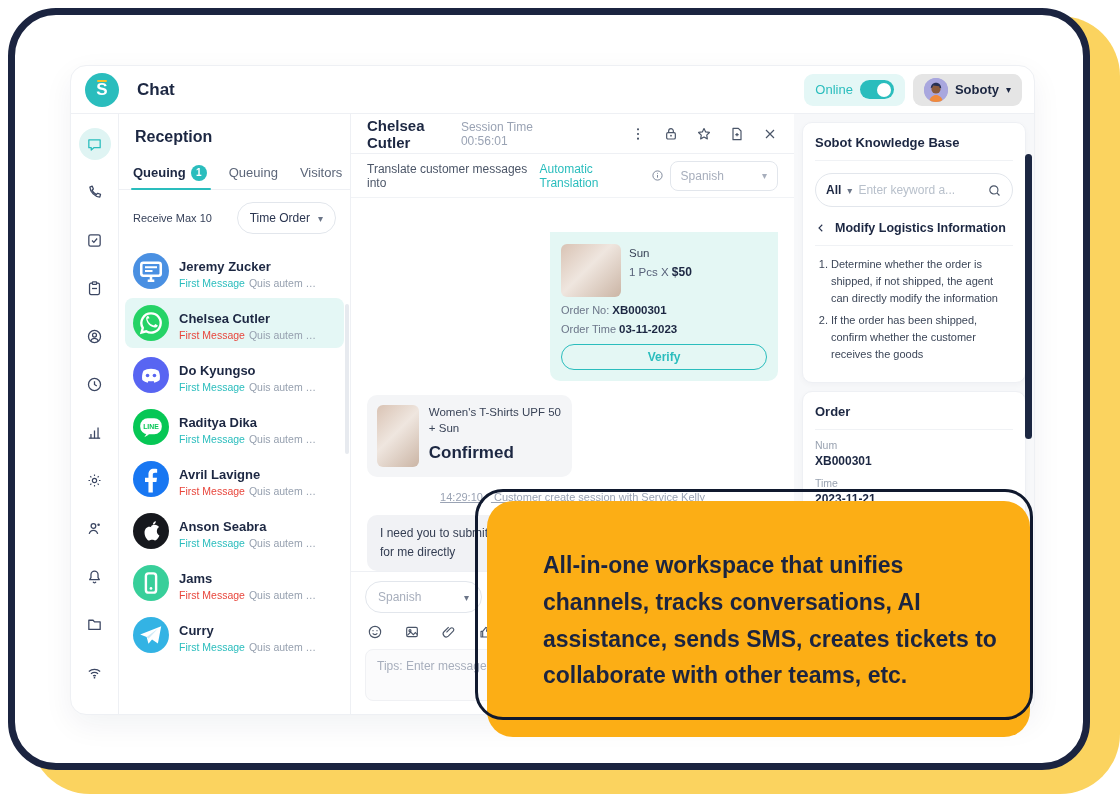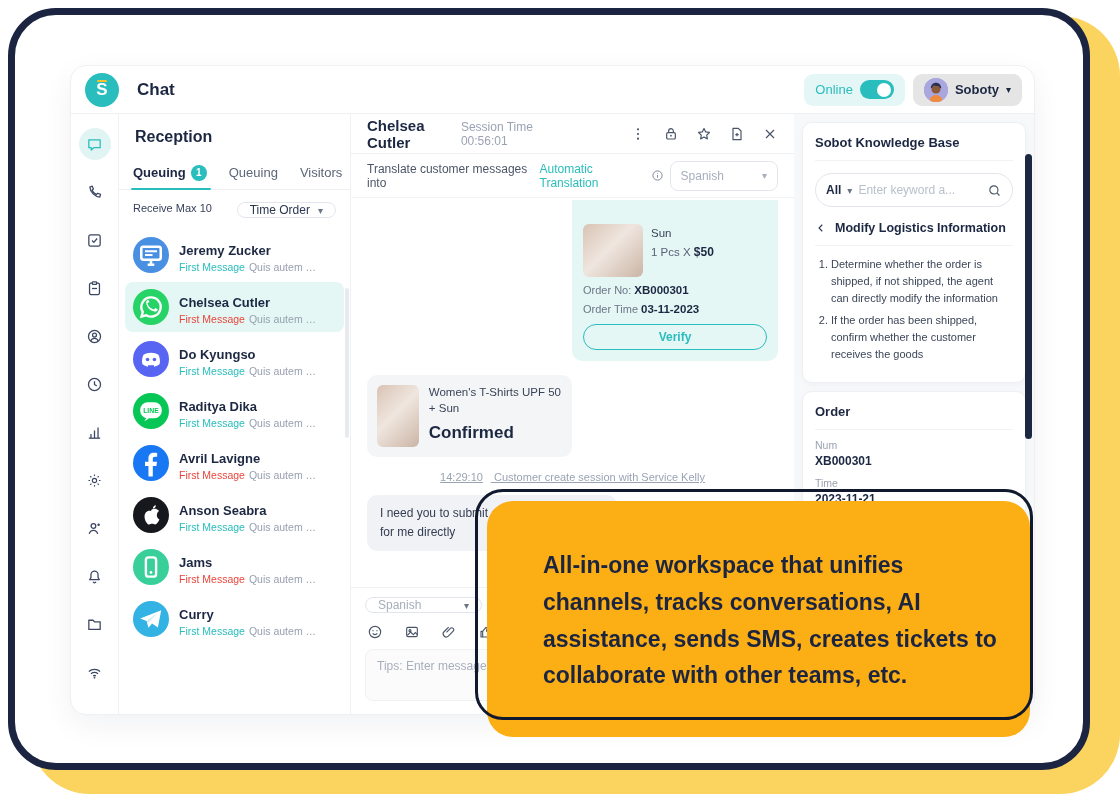--- a/index.html
+++ b/index.html
@@ -52,24 +52,24 @@
     flex:0 0 auto; position:relative; }
   .reception-title { font-size:16px; font-weight:bold; padding:14px 16px 10px; }
   .tabs { display:flex; align-items:center; border-bottom:1px solid #eef0f4; padding:0 14px;
     height:34px; gap:22px; position:relative; }
   .tab { font-size:13px; color:#5c6679; cursor:pointer; display:flex; align-items:center; gap:5px; }
   .tab.active { color:#1c2742; font-weight:bold; }
   .tab .badge { width:16px; height:16px; border-radius:50%; background:#2abdbd; color:#fff;
     font-size:10px; display:flex; align-items:center; justify-content:center; font-weight:bold; }
   .tab-underline { position:absolute; left:12px; bottom:-1px; width:80px; height:2.5px;
     background:#2abdbd; border-radius:2px; }
-  .list-controls { display:flex; justify-content:space-between;
+  .list-controls { display:flex; align-items:center; justify-content:space-between;
     padding:12px 14px 10px; }
   .receive-max { font-size:11px; color:#343f58; }
-  .select { border:1px solid #e2e6ec; border-radius:17px; height:16px; display:flex;
+  .select { border:1px solid #e2e6ec; border-radius:17px; height:32px; display:flex;
     align-items:center; gap:8px; padding:0 12px; font-size:12px; color:#2a3550;
     background:#fff; cursor:pointer; }
   .select .chev { color:#6b7588; }
   .contact-list { flex:1; overflow:hidden; padding:2px 6px; position:relative; }
   .contact { display:flex; align-items:flex-end; gap:10px; padding:7px 8px; border-radius:8px;
     margin-bottom:2px; cursor:pointer; }
   .contact.selected { background:#e4f7f5; }
   .c-av { width:36px; height:36px; border-radius:50%; flex:0 0 auto; display:flex;
     align-items:center; justify-content:center; }
   .c-av svg { width:36px; height:36px; }
@@ -93,21 +93,21 @@
   .translate-bar { height:44px; display:flex; align-items:center; padding:0 16px;
     border-bottom:1px solid #f1f3f6; gap:6px; flex:0 0 auto; }
   .tr-text { font-size:12px; color:#4c5668; }
   .tr-mode { font-size:12px; color:#2abdbd; cursor:pointer; }
   .info-ic { color:#7b8698; display:flex; }
   .tr-select { margin-left:auto; width:117px; height:30px; border:1px solid #e2e6ec;
     border-radius:8px; display:flex; align-items:center; justify-content:space-between;
     padding:0 10px; font-size:12px; color:#a7aebc; cursor:pointer; }
   .messages { flex:1; padding:2px 16px 0; overflow:hidden; position:relative; }
   .msg-right { display:flex; justify-content:flex-end; }
-  .order-card { width:206px; background:#e4f7f4; border-radius:0 0 10px 10px; padding:24px 11px 11px; }
+  .order-card { width:228px; background:#e4f7f4; border-radius:0 0 10px 10px; padding:12px 11px 11px;margin-top:32px; }
   .oc-top { display:flex; gap:8px; }
   .p-img { border-radius:6px; background:linear-gradient(135deg,#d9c3b4 0%,#efe6df 45%,#cbb5a5 100%); }
   .oc-img { width:60px; height:53px; }
   .oc-name { font-size:11.5px; color:#3a4458; margin-top:3px; }
   .oc-qty { font-size:11.5px; color:#58627a; margin-top:6px; }
   .oc-qty b { color:#1c2742; font-size:12px; }
   .oc-row { font-size:11px; color:#6c7689; margin-top:7px; }
   .oc-row b { color:#1c2742; font-size:11.5px; margin-left:3px; }
   .verify-btn { margin-top:9px; height:26px; border:1.5px solid #2abdbd; border-radius:14px;
     color:#2abdbd; font-size:12px; font-weight:bold; display:flex; align-items:center;

